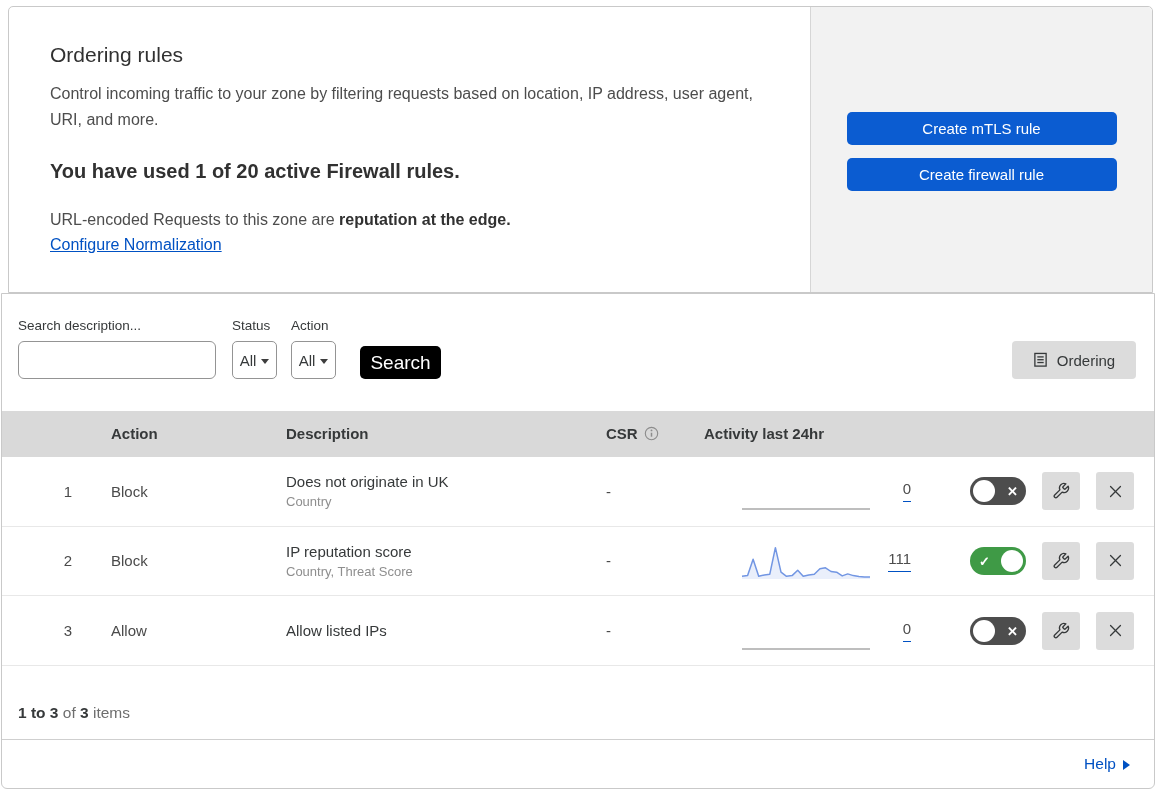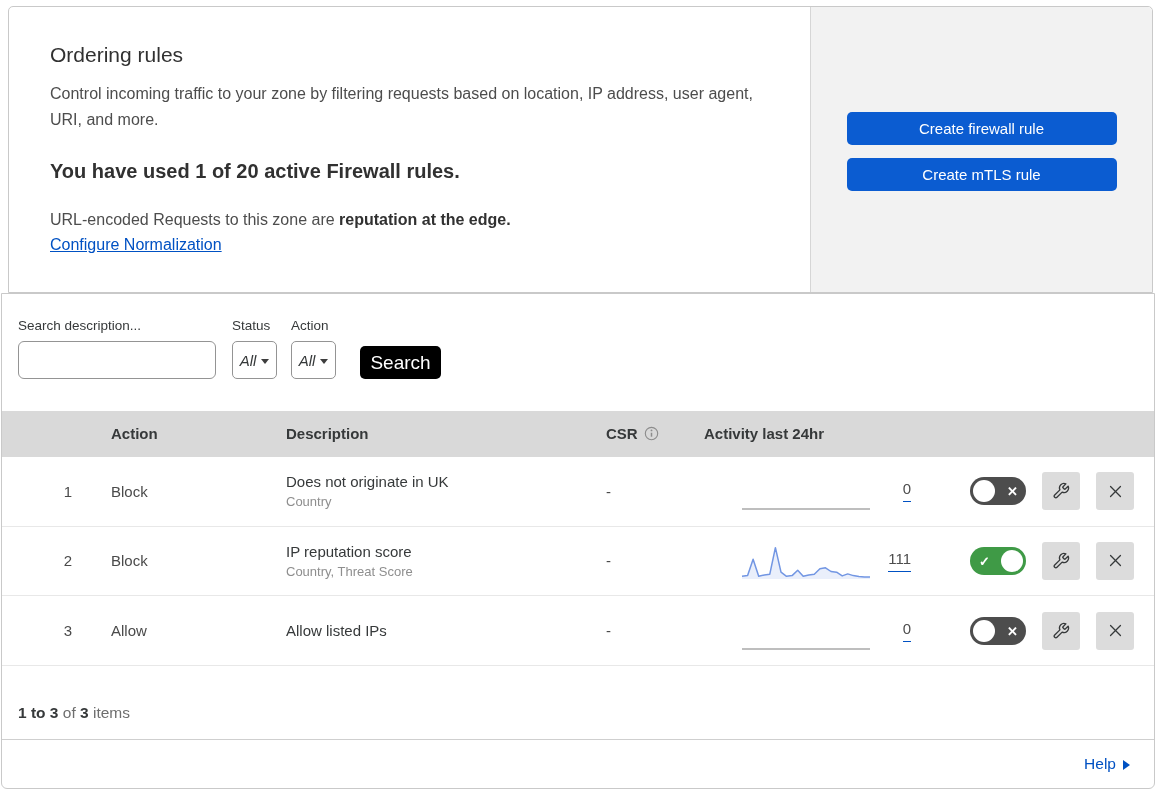--- a/index.html
+++ b/index.html
@@ -31,21 +31,21 @@
   
   .filter-bar { height: 117px; padding: 24px 18px 0 16px; display: flex; align-items: flex-start; }
   .filter-group { display: flex; flex-direction: column; }
   .filter-label { font-size: 13.5px; color: #36393a; margin-bottom: 8px; }
   .search-box { width: 198px; height: 38px; border: 1px solid #949494; border-radius: 6px;
     display: flex; align-items: center; padding-left: 11px; background: #fff; }
   .search-box input { border: none; outline: none; flex: 1; font-family: inherit; font-size: 15px;
     margin-left: 8px; background: transparent; }
   .select-box { width: 45px; height: 38px; border: 1px solid #949494; border-radius: 5px;
     display: flex; align-items: center; justify-content: center; gap: 5px; font-size: 15px;
-    color: #36393a; background: #fff; cursor: pointer; font-style: italic; }
+    color: #36393a; background: #fff; cursor: pointer; }
   .caret { width: 0; height: 0; border-left: 4.5px solid transparent; border-right: 4.5px solid transparent;
     border-top: 5px solid #3d3d3d; margin-top: 2px; }
   .ml16 { margin-left: 16px; } .ml14 { margin-left: 14px; }
   .btn-search { margin-left: 24px; margin-top: 28px; width: 81px; height: 33px; background: #000000;
     color: #fff; border: none; border-radius: 5px; font-family: inherit; font-size: 19px; cursor: pointer; }
   .btn-ordering { margin-left: auto; margin-top: 23px; width: 124px; height: 38px; background: #dcdcdc;
     border: none; border-radius: 4px; font-family: inherit; font-size: 15px; color: #36393a;
     display: flex; align-items: center; justify-content: center; gap: 9px; cursor: pointer; }
 
   
@@ -97,22 +97,22 @@
 
 <div class="top-card">
   <div class="top-left">
     <h1 class="page-title">Ordering rules</h1>
     <p class="page-desc">Control incoming traffic to your zone by filtering requests based on location, IP address, user agent, URI, and more.</p>
     <p class="usage-line">You have used 1 of 20 active Firewall rules.</p>
     <p class="norm-line"><span>URL-encoded Requests to this zone are </span><strong>reputation at the edge.</strong></p>
     <a class="cfg-link" href="#">Configure Normalization</a>
   </div>
   <div class="top-right">
+    <button class="btn-primary">Create mTLS rule</button>
     <button class="btn-primary">Create firewall rule</button>
-    <button class="btn-primary">Create mTLS rule</button>
   </div>
 </div>
 
 <div class="lower-card">
 
   <div class="filter-bar">
     <div class="filter-group">
       <span class="filter-label">Search description...</span>
       <div class="search-box">
         <svg width="16" height="16" viewBox="0 0 24 24" fill="none" stroke="#3d3d3d" stroke-width="2" stroke-linecap="round">
@@ -130,20 +130,29 @@
       </div>
     </div>
     <div class="filter-group ml14">
       <span class="filter-label">Action</span>
       <div class="select-box">
         <span>All</span>
         <span class="caret"></span>
       </div>
     </div>
     <button class="btn-search">Search</button>
+    <button class="btn-ordering">
+      <svg width="15" height="16" viewBox="0 0 16 17" fill="none" stroke="#36393a" stroke-width="1.4">
+          <rect x="2" y="1.5" width="12" height="13.5"></rect>
+          <line x1="4.6" y1="5.2" x2="11.4" y2="5.2"></line>
+          <line x1="4.6" y1="8.2" x2="11.4" y2="8.2"></line>
+          <line x1="4.6" y1="11.2" x2="11.4" y2="11.2"></line>
+        </svg>
+      <span>Ordering</span>
+    </button>
   </div>
 
   <div class="thead">
     <div class="col-num"></div>
     <div class="col-action">Action</div>
     <div class="col-desc">Description</div>
     <div class="col-csr">
       <span>CSR</span>
       <svg width="15" height="15" viewBox="0 0 16 16">
           <circle cx="8" cy="8" r="6.6" fill="none" stroke="#8c8c8c" stroke-width="1.2"></circle>

